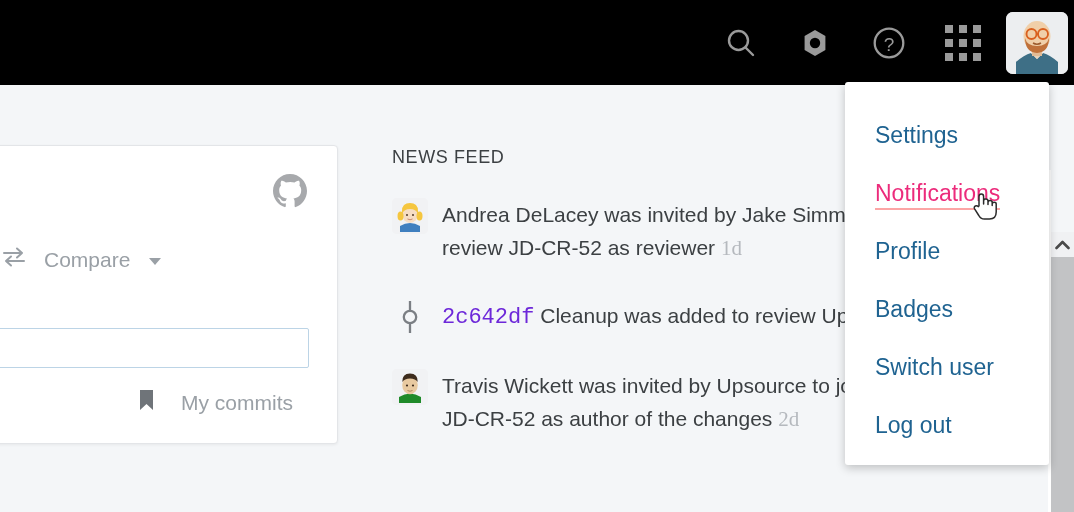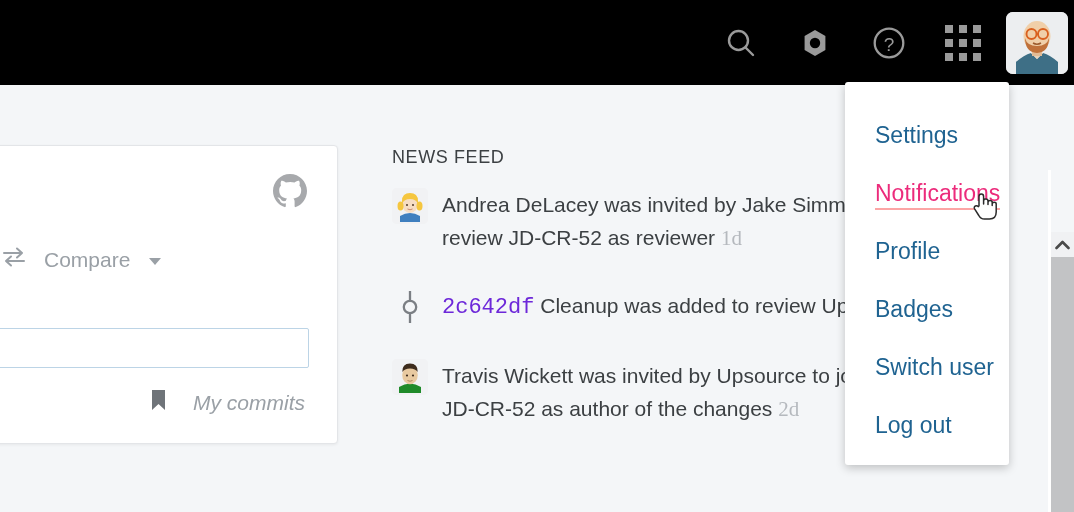--- a/index.html
+++ b/index.html
@@ -72,47 +72,47 @@
   #search-box {
     position: absolute; left: -1px; top: 182px; width: 369px; height: 40px;
     border: 1px solid #bcd4e6; background: #fff; border-radius: 2px;
   }
   #search-box input {
     width: 100%; height: 100%; border: 0; outline: 0; background: transparent;
     font-size: 17px; color: #333; padding: 0 10px;
     font-family: "Liberation Sans", sans-serif;
   }
   #my-commits {
-    position: absolute; right: 32px; top: 243px;
+    position: absolute; right: 44px; top: 243px;
     display: flex; align-items: center; gap: 26px;
-    color: #9aa0a6; font-size: 21px; cursor: pointer; white-space: nowrap; font-style: italic;
+    color: #9aa0a6; font-size: 21px; cursor: pointer; white-space: nowrap;
   }
 
   
   #feed { position: absolute; left: 392px; top: 62px; width: 600px; }
   #feed-title {
     font-size: 18px; letter-spacing: 0.6px; color: #3c4043; font-weight: 400;
-    margin-bottom: 20px;
+    margin-bottom: 30px;
   }
   .feed-item { display: flex; gap: 14px; margin-bottom: 34px; }
   .feed-icon {
     width: 36px; min-width: 36px; height: 36px; border-radius: 5px;
     display: flex; align-items: center; justify-content: center;
     overflow: hidden; background: #f1f2f4;
   }
   .feed-icon.plain { background: transparent; }
   .feed-text {
     font-size: 21px; line-height: 33px; color: #3c4043; width: 560px;
   }
   .mono { font-family: Liberation Mono, monospace; font-size: 22px; color: #6d28d9; }
   .ago { color: #b5b9be; font-family: Liberation Serif, serif; }
 
   
   #user-menu {
-    position: absolute; left: 845px; top: 82px; width: 164px; height: 383px;
+    position: absolute; left: 845px; top: 82px; width: 204px; height: 383px;
     background: #ffffff; border-radius: 3px;
     box-shadow: 0 3px 10px rgba(0,0,0,0.22);
     padding-top: 24px;
     z-index: 40;
   }
   .menu-item {
     display: block; padding: 0 0 0 30px; height: 58px; line-height: 58px;
     font-size: 23px; color: #1f6391; text-decoration: none; cursor: pointer;
     white-space: nowrap;
   }

